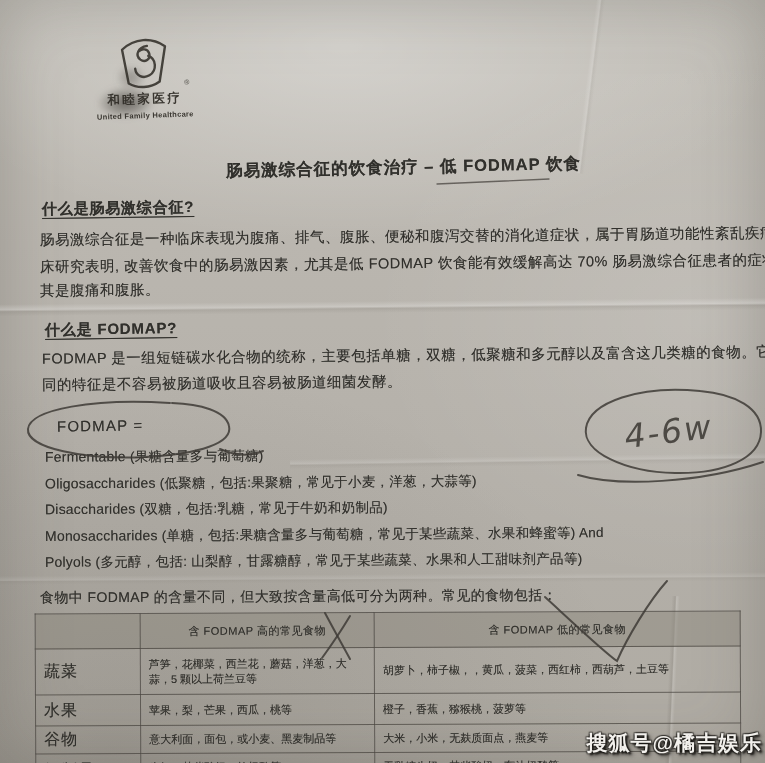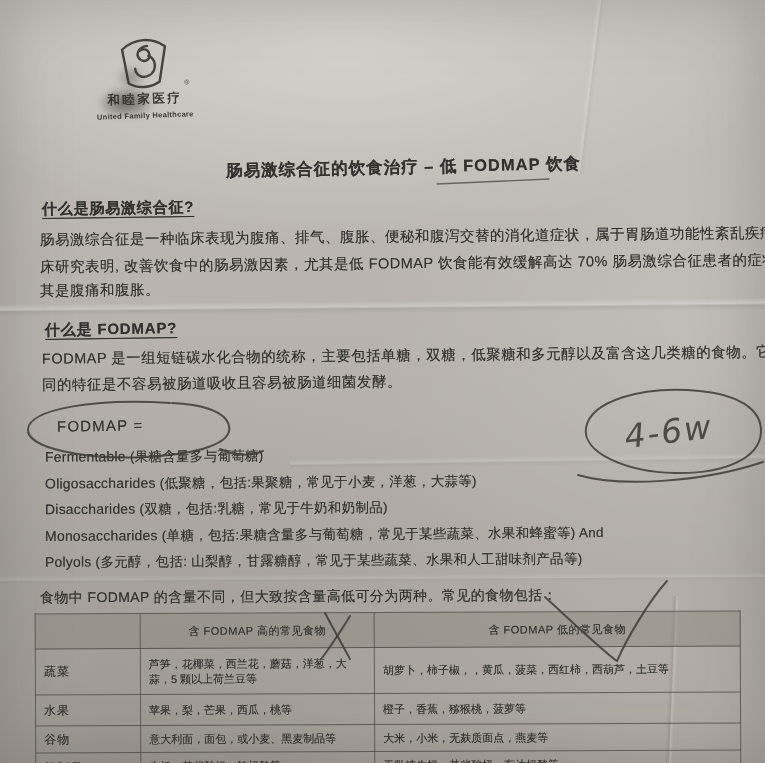--- a/index.html
+++ b/index.html
@@ -57,21 +57,21 @@
   .tbl-intro{position:absolute;left:40px;top:588px;white-space:nowrap;font-size:14px;letter-spacing:0.4px;
     transform:rotate(-0.3deg);text-shadow:0 0 0.4px rgba(49,48,44,0.55);}
 
   table.food{position:absolute;left:35px;top:612px;width:705px;border-collapse:collapse;table-layout:fixed;
     transform:rotate(-0.25deg);font-size:11px;color:#31302c;}
   table.food td,table.food th{border:1px solid rgba(73,70,64,0.75);padding:3px 8px;font-weight:normal;
     text-shadow:0 0 0.3px rgba(49,48,44,0.5);}
   col.c-cat{width:105px;} col.c-high{width:234px;} col.c-low{width:366px;}
   tr.hdr th{background:rgba(137,132,123,0.45);height:28px;text-align:center;font-size:11px;letter-spacing:0.5px;}
   tr.r0{height:46px;} tr.r1{height:31px;} tr.r2{height:27px;} tr.r3{height:34px;}
-  td.cat{padding-left:10px;font-size:12px;letter-spacing:1px;}
+  td.cat{padding-left:10px;font-size:16px;letter-spacing:1px;}
   tr.r3 td{vertical-align:top;padding-top:6px;}
 
   svg.ink{position:absolute;left:0;top:0;pointer-events:none;}
   .ink path{stroke:#3e3b36;fill:none;stroke-width:2;stroke-linecap:round;opacity:0.85;}
   .ink path.thin{stroke-width:1.3;opacity:0.7;}
   .ink text{fill:#3e3b36;font-size:33px;font-style:italic;font-family:"DejaVu Sans",sans-serif;letter-spacing:2px;opacity:0.88;}
 
   .watermark{position:absolute;right:3px;bottom:6px;font-size:21px;font-weight:bold;letter-spacing:1px;
     color:#f2f0ec;
     text-shadow:2px 2px 2px rgba(22,20,17,0.95),-1px -1px 1px rgba(22,20,17,0.6),
@@ -174,14 +174,15 @@
     <path d="M 170 403 C 95 398, 30 409, 28 429 C 26 448, 85 460, 145 457 C 200 454, 233 443, 229 426 C 226 411, 200 404, 172 403"></path>
     <path d="M 220 449 C 236 456, 251 456, 263 451"></path>
     <path d="M 700 391 C 640 385, 590 402, 586 428 C 582 452, 625 472, 675 473 C 725 474, 760 458, 761 432 C 762 408, 735 394, 700 391"></path>
     <path d="M 578 475 C 618 487, 700 483, 763 462"></path>
     <text x="624" y="443" transform="rotate(-7 668 430)">4-6w</text>
     <path d="M 325 613 C 334 630, 343 646, 350 659"></path>
     <path d="M 350 616 C 341 631, 330 647, 322 658"></path>
     <path d="M 545 597 C 568 618, 604 652, 617 661 C 627 638, 649 601, 667 581"></path>
   </svg>
 
+  <div class="watermark">搜狐号@橘吉娱乐</div>
 
 </div>
 
 </body></html>

